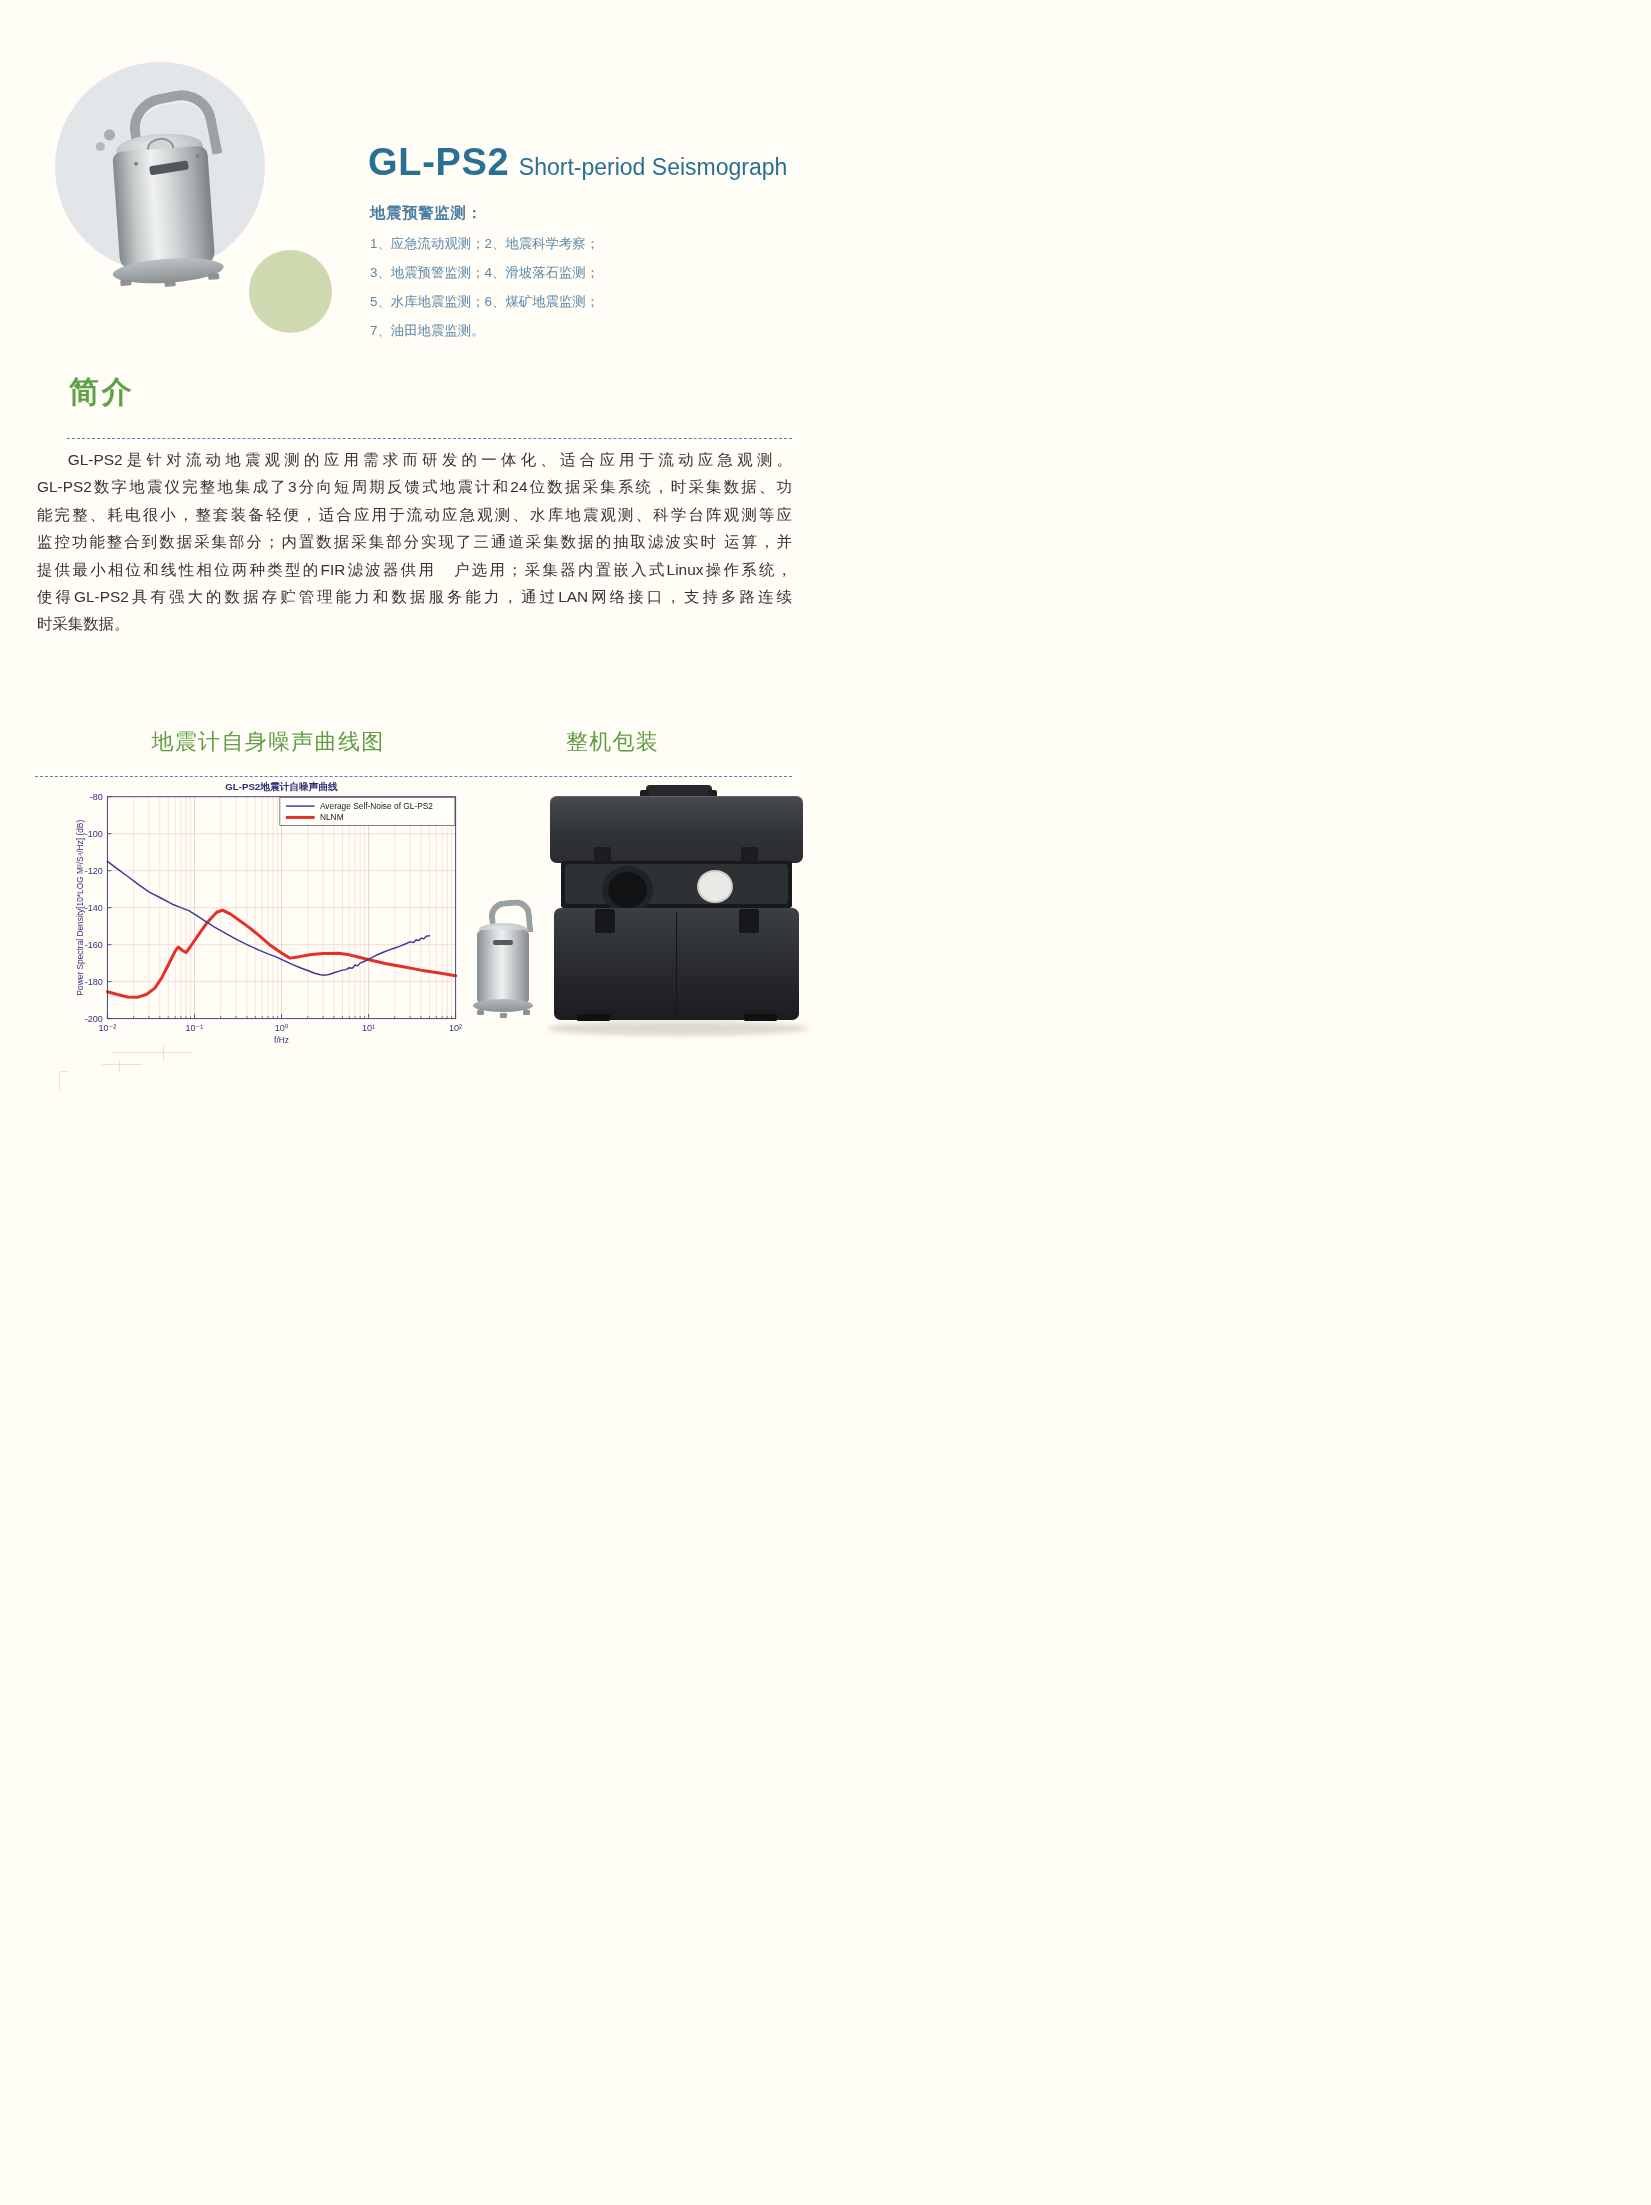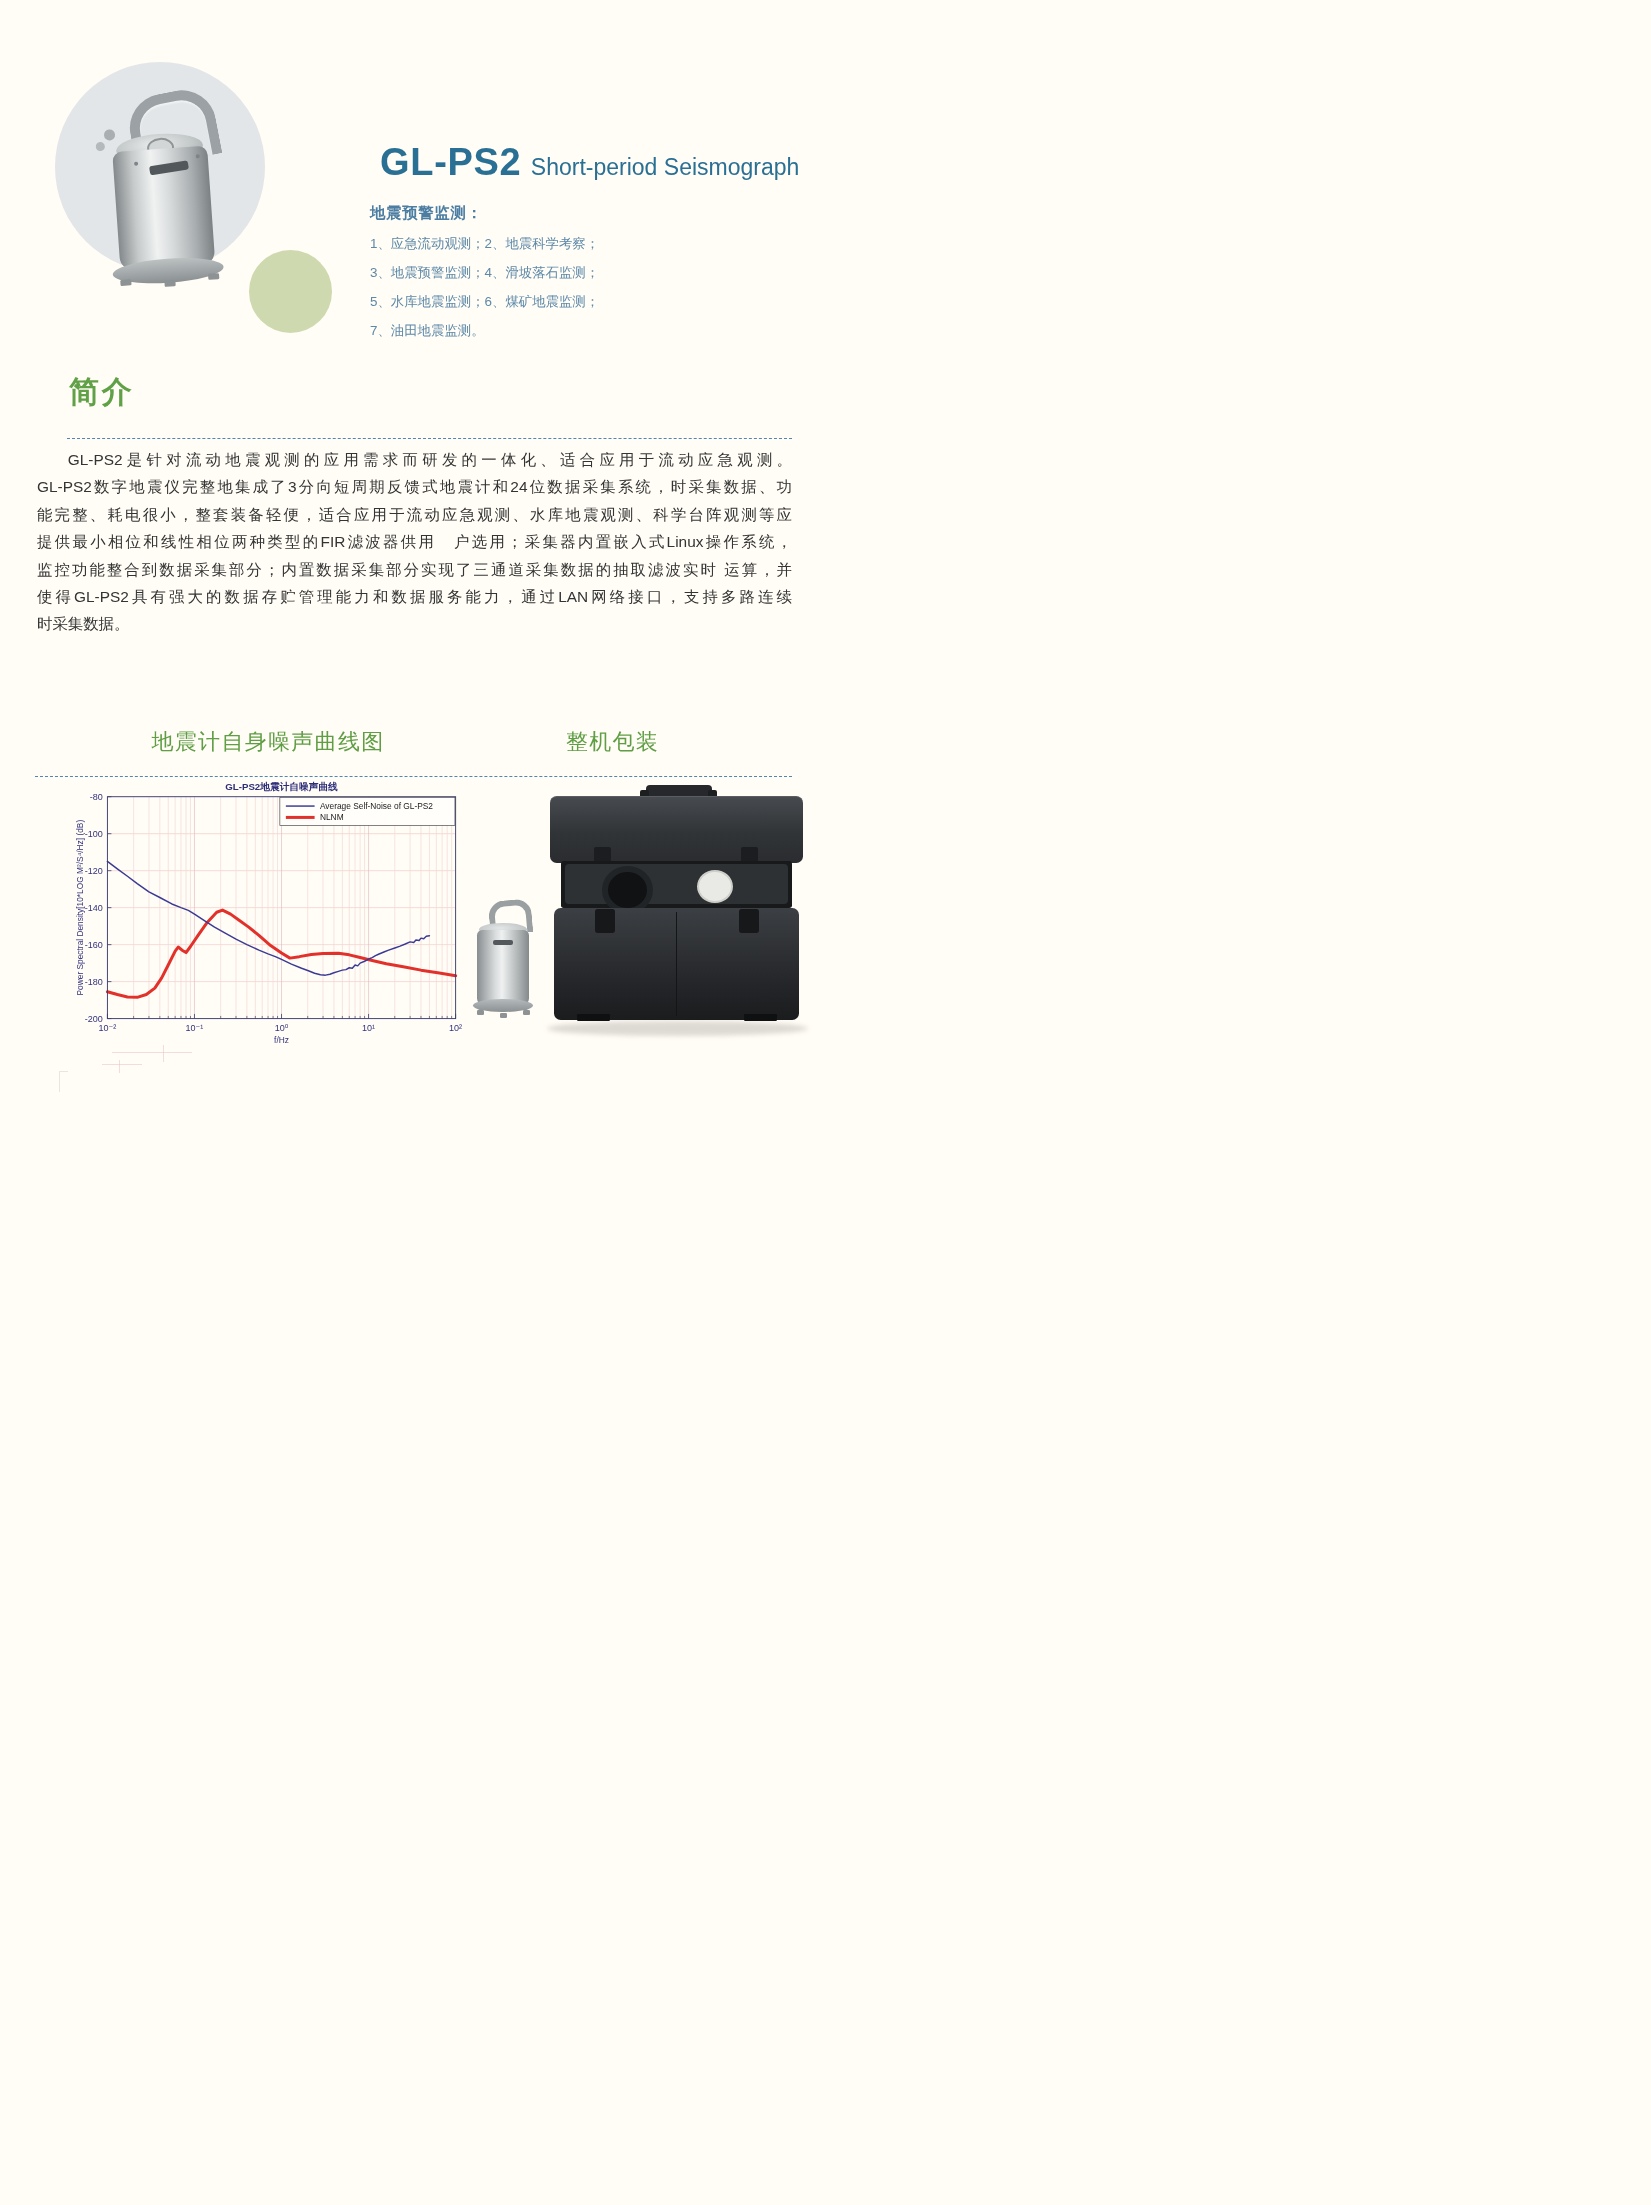--- a/index.html
+++ b/index.html
@@ -21,21 +21,21 @@
   .dev-dial{left:94px;top:76px;width:23px;height:16px;border-radius:50%;background:#d2d6d7;border:2px solid #8f9597;}
   .dev-body{left:59px;top:87px;width:95px;height:119px;border-radius:9.4px 9.4px 13.4px 13.4px;
     background:linear-gradient(90deg,#84898c 0%,#c6caca 20%,#f0f2f2 40%,#d6d9da 58%,#a8adaf 82%,#7c8184 100%);}
   .dev-slot{left:95px;top:102px;width:39px;height:8.7px;background:#51575b;border-radius:2.7px;transform:rotate(-5deg);}
   .dev-screw{width:4px;height:4px;border-radius:50%;background:#7e8487;}
   .dev-base{left:51px;top:197px;width:111px;height:24px;border-radius:50%;
     background:linear-gradient(#bcc1c2,#8a8f92);}
   .dev-foot{width:10.7px;height:6px;background:#8d9294;border-radius:1.3px;}
   
   .title-row{left:368px;top:141px;width:442px;display:flex;align-items:baseline;gap:9.4px;}
-  .title-main{font-size:38px;font-weight:600;color:#2a7095;letter-spacing:0.7px;margin-left:12px;}
+  .title-main{font-size:38px;font-weight:600;color:#2a7095;letter-spacing:0.7px;}
   .title-sub{font-size:23px;font-weight:400;color:#2a7095;}
   .app-heading{left:370px;top:203px;font-size:15.4px;font-weight:700;color:#4c7ea4;letter-spacing:0.7px;}
   .app-list{left:370px;top:229px;width:415px;font-size:13.4px;color:#5d88a9;}
   .app-list div{height:29px;line-height:29px;}
   
   .intro-heading{left:69px;top:372px;font-size:30px;font-weight:600;color:#60a047;letter-spacing:2.7px;}
   .sep{border-top:1.3px dashed #4e87b7;height:0;}
   .sep1{left:67px;top:438px;width:725px;}
   .sep2{left:35px;top:776px;width:757px;}
   .paragraph{left:37px;top:446px;width:755px;font-size:15.4px;color:#343434;}
@@ -110,22 +110,22 @@
     <div>5、水库地震监测；6、煤矿地震监测；</div>
     <div>7、油田地震监测。</div>
   </div>
 
 <div class="abs intro-heading">简介</div>
 <div class="abs sep sep1"></div>
 <div class="abs paragraph" id="paragraph">
     <div class="pline">GL-PS2是针对流动地震观测的应用需求而研发的一体化、适合应用于流动应急观测。</div>
     <div class="pline">GL-PS2数字地震仪完整地集成了3分向短周期反馈式地震计和24位数据采集系统，时采集数据、功</div>
     <div class="pline">能完整、耗电很小，整套装备轻便，适合应用于流动应急观测、水库地震观测、科学台阵观测等应</div>
+    <div class="pline">监控功能整合到数据采集部分；内置数据采集部分实现了三通道采集数据的抽取滤波实时 运算，并</div>
     <div class="pline">提供最小相位和线性相位两种类型的FIR滤波器供用　户选用；采集器内置嵌入式Linux操作系统，</div>
-    <div class="pline">监控功能整合到数据采集部分；内置数据采集部分实现了三通道采集数据的抽取滤波实时 运算，并</div>
     <div class="pline">使得GL-PS2具有强大的数据存贮管理能力和数据服务能力，通过LAN网络接口，支持多路连续</div>
     <div class="pline">时采集数据。</div>
   </div>
 
 <div class="abs sec-h sh1">地震计自身噪声曲线图</div>
 <div class="abs sec-h sh2">整机包装</div>
 <div class="abs sep sep2"></div>
 
 <div class="abs chart-wrap">
   <svg id="noise-chart" width="401" height="268" viewBox="0 0 600 400">

